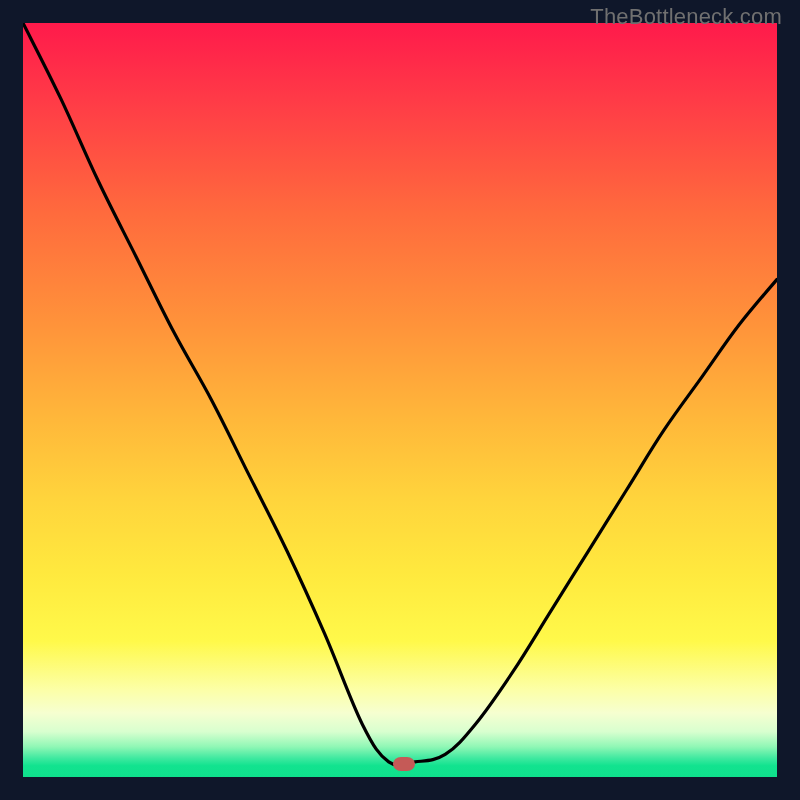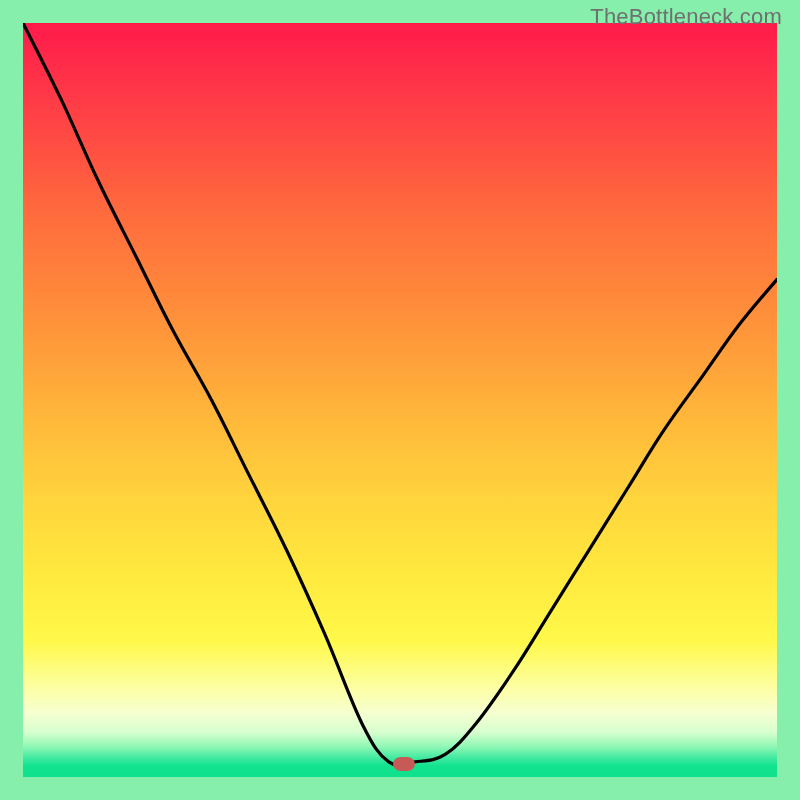--- a/index.html
+++ b/index.html
@@ -8,21 +8,21 @@
     width: 800px;
     height: 800px;
     background: #000;
     overflow: hidden;
     font-family: Arial, Helvetica, sans-serif;
   }
   .frame {
     position: relative;
     width: 800px;
     height: 800px;
-    background: #86efac;
+    background: #0f172a;
   }
   .watermark {
     position: absolute;
     top: 4px;
     right: 18px;
     color: #707070;
     font-size: 22px;
     letter-spacing: 0.2px;
     z-index: 5;
   }

